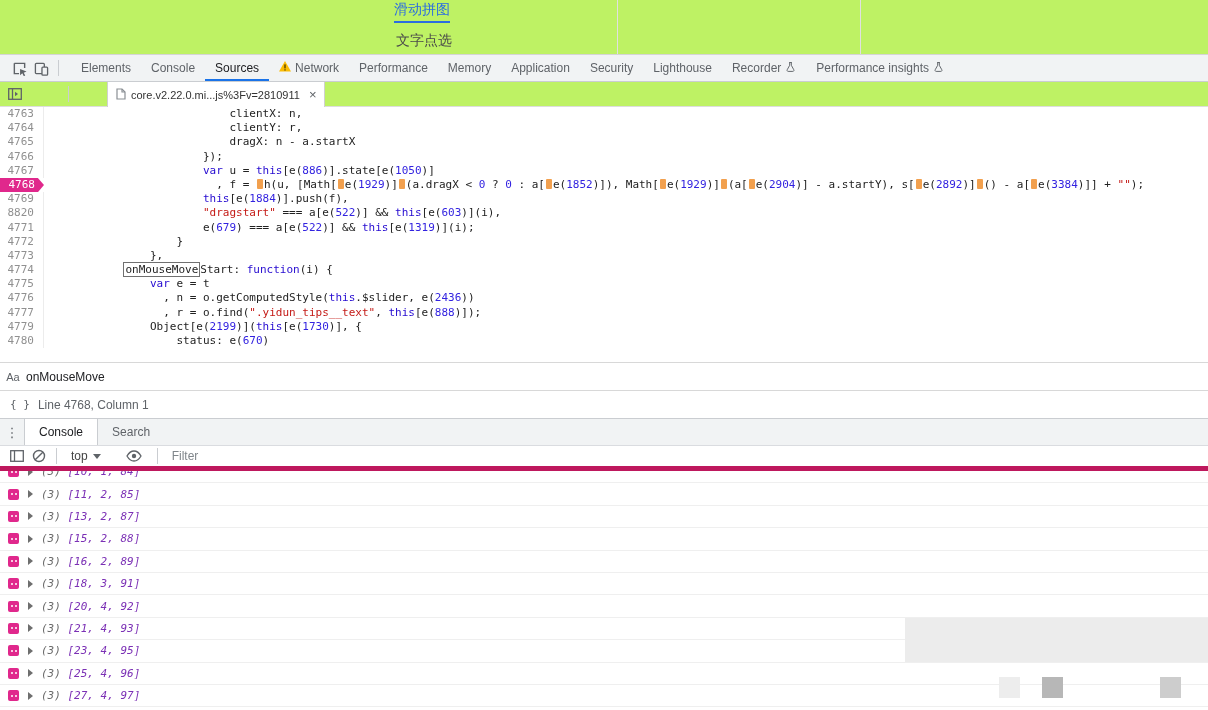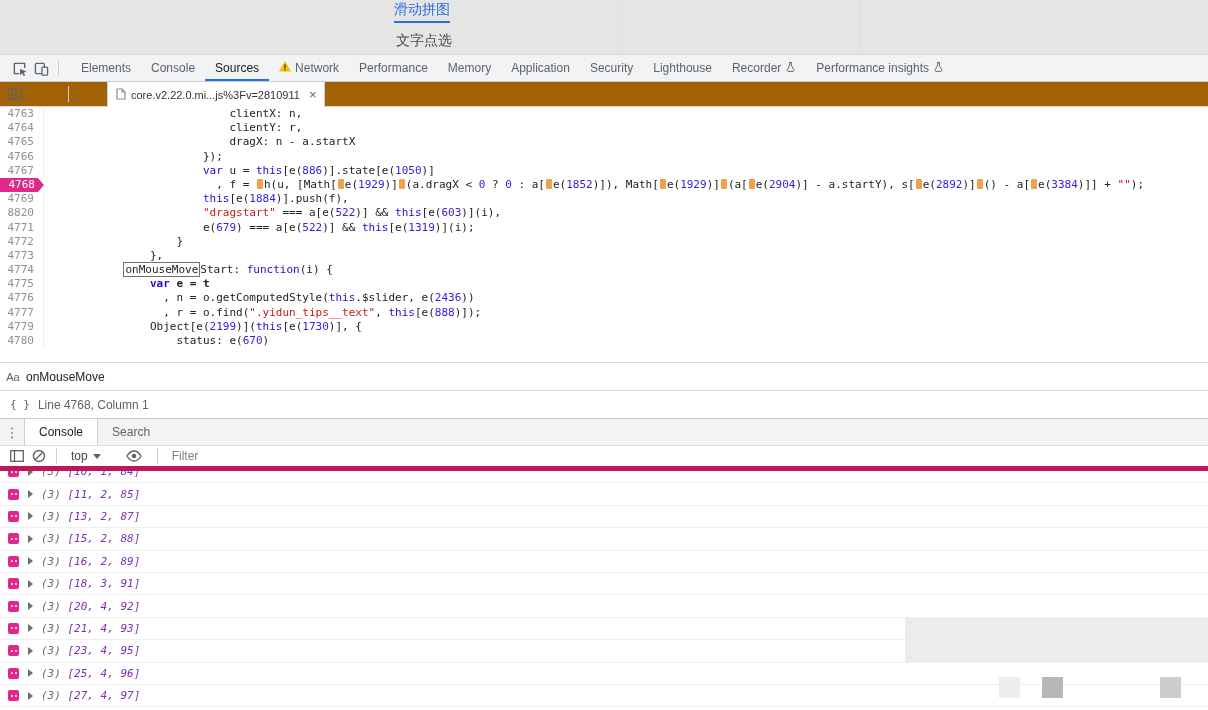--- a/index.html
+++ b/index.html
@@ -1,21 +1,21 @@
 <!DOCTYPE html>
 <html style="--accent-blue: #1a73e8; --link-blue: #2b6de0; --logpoint-pink: #e0288c; --marker-orange: #f2a04e; --keyword-color: #2409d0; --number-color: #3222e0; --string-color: #c41a16; --console-text-purple: #7b30b5; --warning-yellow: #fbbc04;"><head>
 <meta charset="utf-8">
 <style>
   * { margin:0; padding:0; box-sizing:border-box; }
   html,body { width:1208px; height:710px; overflow:hidden; background:#fff;
               font-family:"Liberation Sans", sans-serif; }
   .screen { position:relative; width:1208px; height:710px; background:#fff; }
 
   
-  .page-header { position:absolute; left:0; top:0; width:1208px; height:54px; background:#e5e5e5; }
+  .page-header { position:absolute; left:0; top:0; width:1208px; height:54px; background:#bef264; }
   .hdr-tab-slide { position:absolute; left:394px; top:1px; font-size:14px;
                    color:var(--link-blue,#2b6de0); border-bottom:2px solid var(--link-blue,#2b6de0);
                    padding-bottom:2px; cursor:pointer; }
   .hdr-tab-text { position:absolute; left:396px; top:32px; font-size:14px; color:#4a4a4a; }
   .vline { position:absolute; top:0; width:1px; height:54px; background:#e0e0e0; }
   .v1 { left:617px; } .v2 { left:860px; }
 
   
   .main-toolbar { position:absolute; left:0; top:54px; width:1208px; height:28px;
                   background:#f1f3f4; border-top:1px solid #d5d5d5; border-bottom:1px solid #cacdd1;
@@ -24,21 +24,21 @@
              width:22px; height:22px; flex:0 0 auto; cursor:pointer; }
   .vsep { width:1px; height:16px; background:#cacdd1; margin:0 6px; flex:0 0 auto; }
   .panel-tabs { display:flex; height:100%; align-items:stretch; margin-left:6px; }
   .panel-tab { display:flex; align-items:center; gap:4px; padding:0 10px; font-size:12px;
                color:#5f6368; cursor:pointer; white-space:nowrap; }
   .panel-tab.selected { color:#202124; box-shadow:inset 0 -2px 0 var(--accent-blue,#1a73e8); }
   .panel-tab .tab-label { pointer-events:none; }
 
   
   .file-strip { position:absolute; left:0; top:82px; width:1208px; height:25px;
-                background:#a16207; border-bottom:1px solid #ddd; display:flex; align-items:stretch;gap:38px; }
+                background:#bef264; border-bottom:1px solid #ddd; display:flex; align-items:stretch;gap:38px; }
   .nav-btn { width:30px; display:flex; align-items:center; justify-content:center; cursor:pointer; }
   .file-strip .vsep { align-self:center; margin:0 0; }
   .file-tab { display:flex; align-items:center; gap:5px; padding:0 8px; background:#fff;
               border-left:1px solid #d0d0d0; border-right:1px solid #d0d0d0; margin-bottom:-1px;
               cursor:pointer; }
   .file-title { font-size:11px; color:#333; white-space:nowrap; }
   .file-close { font-size:13px; color:#5f6368; margin-left:4px; cursor:pointer; }
 
   
   .editor { position:absolute; left:0; top:107px; width:1208px; height:255px;
@@ -222,21 +222,21 @@
         <div class="code-line"><span class="gutter">4765</span><span class="line-text" style="padding-left: 28ch;"><span class="tok-p">dragX: n - a.startX</span></span></div>
         <div class="code-line"><span class="gutter">4766</span><span class="line-text" style="padding-left: 24ch;"><span class="tok-p">});</span></span></div>
         <div class="code-line"><span class="gutter">4767</span><span class="line-text" style="padding-left: 24ch;"><span class="tok-k">var</span><span class="tok-p"> u = </span><span class="tok-k">this</span><span class="tok-p">[e(</span><span class="tok-n">886</span><span class="tok-p">)].state[e(</span><span class="tok-n">1050</span><span class="tok-p">)]</span></span></div>
         <div class="code-line"><span class="gutter logpoint">4768</span><span class="line-text" style="padding-left: 26ch;"><span class="tok-p">, f = </span><span class="inline-marker"></span><span class="tok-p">h(u, [Math[</span><span class="inline-marker"></span><span class="tok-p">e(</span><span class="tok-n">1929</span><span class="tok-p">)]</span><span class="inline-marker"></span><span class="tok-p">(a.dragX &lt; </span><span class="tok-n">0</span><span class="tok-p"> ? </span><span class="tok-n">0</span><span class="tok-p"> : a[</span><span class="inline-marker"></span><span class="tok-p">e(</span><span class="tok-n">1852</span><span class="tok-p">)]), Math[</span><span class="inline-marker"></span><span class="tok-p">e(</span><span class="tok-n">1929</span><span class="tok-p">)]</span><span class="inline-marker"></span><span class="tok-p">(a[</span><span class="inline-marker"></span><span class="tok-p">e(</span><span class="tok-n">2904</span><span class="tok-p">)] - a.startY), s[</span><span class="inline-marker"></span><span class="tok-p">e(</span><span class="tok-n">2892</span><span class="tok-p">)]</span><span class="inline-marker"></span><span class="tok-p">() - a[</span><span class="inline-marker"></span><span class="tok-p">e(</span><span class="tok-n">3384</span><span class="tok-p">)]] + </span><span class="tok-s">""</span><span class="tok-p">);</span></span></div>
         <div class="code-line"><span class="gutter">4769</span><span class="line-text" style="padding-left: 24ch;"><span class="tok-k">this</span><span class="tok-p">[e(</span><span class="tok-n">1884</span><span class="tok-p">)].push(f),</span></span></div>
         <div class="code-line"><span class="gutter">8820</span><span class="line-text" style="padding-left: 24ch;"><span class="tok-s">"dragstart"</span><span class="tok-p"> === a[e(</span><span class="tok-n">522</span><span class="tok-p">)] &amp;&amp; </span><span class="tok-k">this</span><span class="tok-p">[e(</span><span class="tok-n">603</span><span class="tok-p">)](i),</span></span></div>
         <div class="code-line"><span class="gutter">4771</span><span class="line-text" style="padding-left: 24ch;"><span class="tok-p">e(</span><span class="tok-n">679</span><span class="tok-p">) === a[e(</span><span class="tok-n">522</span><span class="tok-p">)] &amp;&amp; </span><span class="tok-k">this</span><span class="tok-p">[e(</span><span class="tok-n">1319</span><span class="tok-p">)](i);</span></span></div>
         <div class="code-line"><span class="gutter">4772</span><span class="line-text" style="padding-left: 20ch;"><span class="tok-p">}</span></span></div>
         <div class="code-line"><span class="gutter">4773</span><span class="line-text" style="padding-left: 16ch;"><span class="tok-p">},</span></span></div>
         <div class="code-line"><span class="gutter">4774</span><span class="line-text" style="padding-left: 12ch;"><span class="tok-h">onMouseMove</span><span class="tok-p">Start: </span><span class="tok-k">function</span><span class="tok-p">(i) {</span></span></div>
-        <div class="code-line"><span class="gutter">4775</span><span class="line-text" style="padding-left: 16ch; font-weight: bold;"><span class="tok-k">var</span><span class="tok-p"> e = t</span></span></div>
+        <div class="code-line"><span class="gutter">4775</span><span class="line-text" style="padding-left: 16ch;"><span class="tok-k">var</span><span class="tok-p"> e = t</span></span></div>
         <div class="code-line"><span class="gutter">4776</span><span class="line-text" style="padding-left: 18ch;"><span class="tok-p">, n = o.getComputedStyle(</span><span class="tok-k">this</span><span class="tok-p">.$slider, e(</span><span class="tok-n">2436</span><span class="tok-p">))</span></span></div>
         <div class="code-line"><span class="gutter">4777</span><span class="line-text" style="padding-left: 18ch;"><span class="tok-p">, r = o.find(</span><span class="tok-s">".yidun_tips__text"</span><span class="tok-p">, </span><span class="tok-k">this</span><span class="tok-p">[e(</span><span class="tok-n">888</span><span class="tok-p">)]);</span></span></div>
         <div class="code-line"><span class="gutter">4779</span><span class="line-text" style="padding-left: 16ch;"><span class="tok-p">Object[e(</span><span class="tok-n">2199</span><span class="tok-p">)](</span><span class="tok-k">this</span><span class="tok-p">[e(</span><span class="tok-n">1730</span><span class="tok-p">)], {</span></span></div>
         <div class="code-line"><span class="gutter">4780</span><span class="line-text" style="padding-left: 20ch;"><span class="tok-p">status: e(</span><span class="tok-n">670</span><span class="tok-p">)</span></span></div>
       </div>
   </div>
 
   <div class="find-bar">
     <span class="match-case"></span>
     <input class="find-input" value="onMouseMove" style="">

